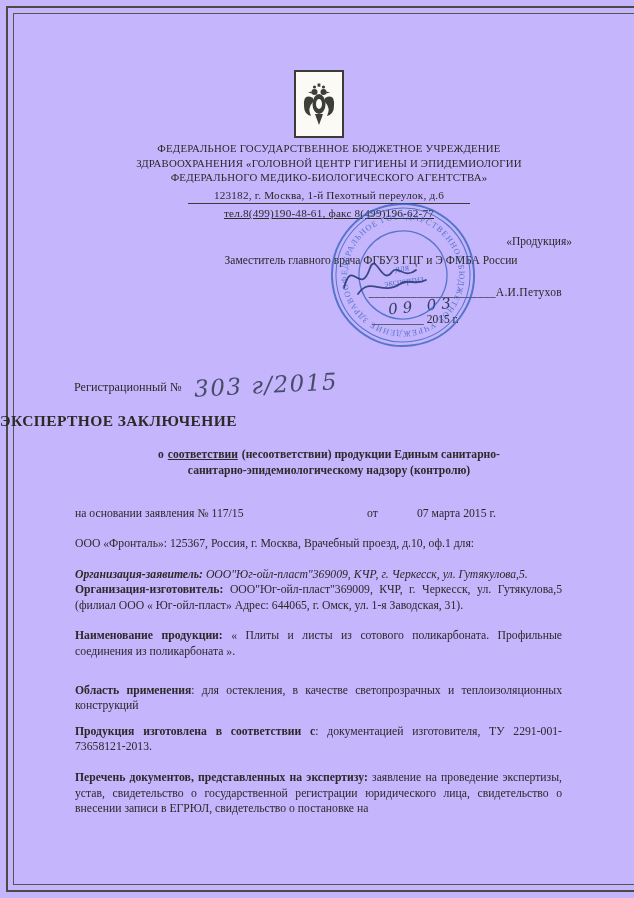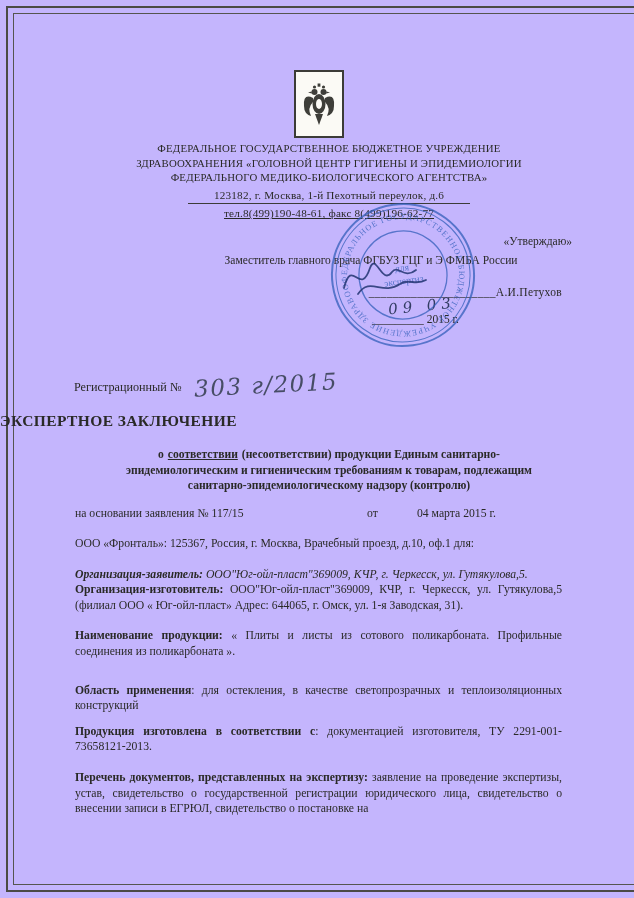--- a/index.html
+++ b/index.html
@@ -79,21 +79,21 @@
   </div>
 
   <div class="header">
     <div>ФЕДЕРАЛЬНОЕ ГОСУДАРСТВЕННОЕ БЮДЖЕТНОЕ УЧРЕЖДЕНИЕ</div>
     <div>ЗДРАВООХРАНЕНИЯ «ГОЛОВНОЙ ЦЕНТР ГИГИЕНЫ И ЭПИДЕМИОЛОГИИ</div>
     <div>ФЕДЕРАЛЬНОГО МЕДИКО-БИОЛОГИЧЕСКОГО АГЕНТСТВА»</div>
     <div><span class="addr">123182, г. Москва, 1-й Пехотный переулок, д.6</span></div>
     <div class="phone">тел.8(499)190-48-61, факс 8(499)196-62-77</div>
   </div>
 
-  <div class="approve">«Утверждаю»</div>
+  <div class="approve">«Продукция»</div>
   <div class="approver-title">Заместитель главного врача  ФГБУЗ ГЦГ и Э ФМБА России</div>
   <div class="sign-line"><span>_____________________</span><span>А.И.Петухов</span></div>
   <div class="date-line"><span>_________</span> <span>2015 г.</span></div>
   <div class="hand hand-date">09 03</div>
 
   <svg class="stamp" width="152" height="152" viewBox="0 0 152 152">
     <g fill="none" stroke="#2e5cb8">
       <circle cx="76" cy="76" r="71" stroke-width="2"></circle>
       <circle cx="76" cy="76" r="67" stroke-width="1"></circle>
       <circle cx="76" cy="76" r="44" stroke-width="1.3"></circle>
@@ -113,29 +113,28 @@
   </svg>
 
   <div class="reg">
     <span>Регистрационный №</span><span class="hand num">303 г/2015</span>
   </div>
 
   <div class="title">ЭКСПЕРТНОЕ ЗАКЛЮЧЕНИЕ</div>
 
   <div class="subtitle">
     <div><span>о</span><span class="w">соответствии</span><span>(несоответствии) продукции Единым санитарно-</span></div>
-    <div>эпидемиологическим и гигиеническим требованиям к товарам, подлежащим</div>
     <div>санитарно-эпидемиологическому надзору (контролю)</div>
   </div>
 
   <div class="body">
     <div class="basis">
       <span class="b1">на основании заявления № 117/15</span>
       <span class="b2">от</span>
-      <span class="b3">04 марта 2015 г.</span>
+      <span class="b3">07 марта 2015 г.</span>
     </div>
 
     <p>ООО «Фронталь»: 125367, Россия, г. Москва, Врачебный проезд, д.10, оф.1 для:</p>
 
     <p class="tight"><b>Организация-заявитель:</b> <span>ООО"Юг-ойл-пласт"369009, КЧР, г. Черкесск, ул. Гутякулова,5.</span></p>
     <p><b>Организация-изготовитель:</b> <span>ООО"Юг-ойл-пласт"369009, КЧР, г. Черкесск, ул. Гутякулова,5 (филиал ООО « Юг-ойл-пласт» Адрес: 644065, г. Омск, ул. 1-я Заводская, 31).</span></p>
 
     <p class="mb23"><b>Наименование продукции:</b> <span>«  Плиты и листы из сотового поликарбоната. Профильные соединения из поликарбоната ».</span></p>
 
 

